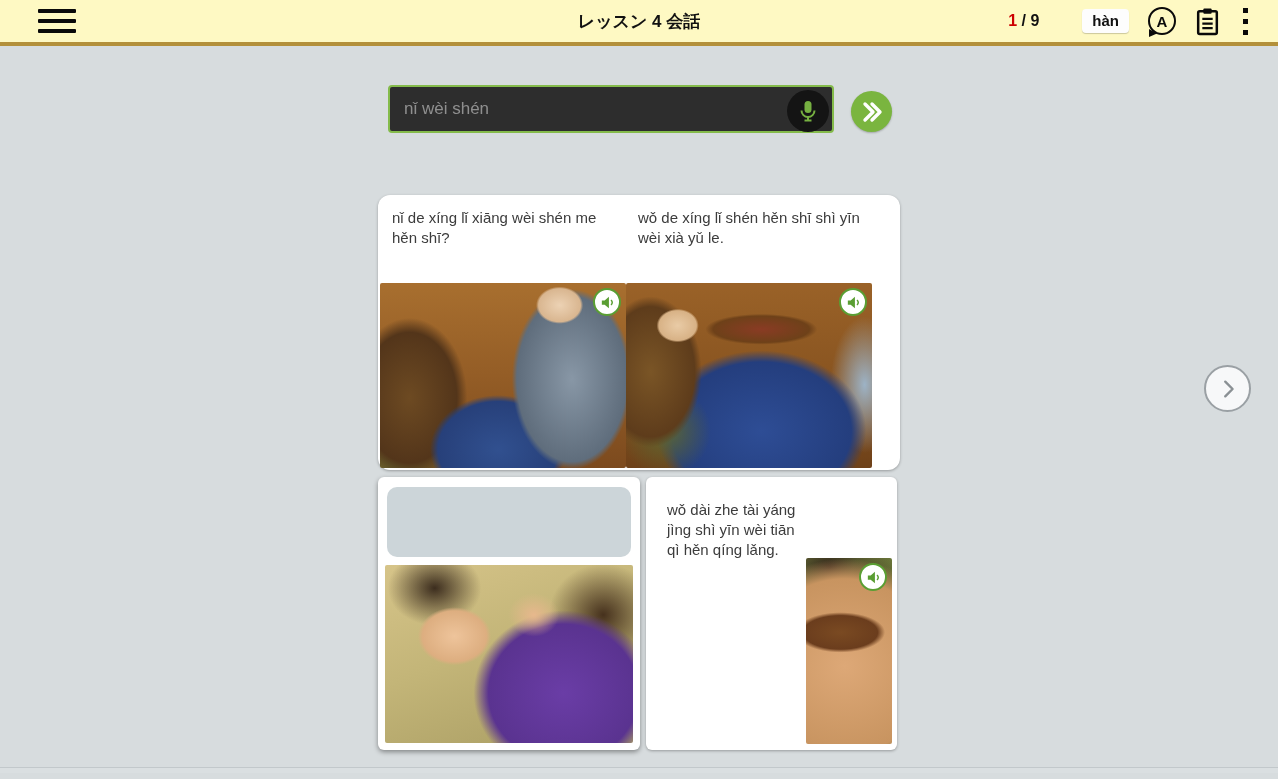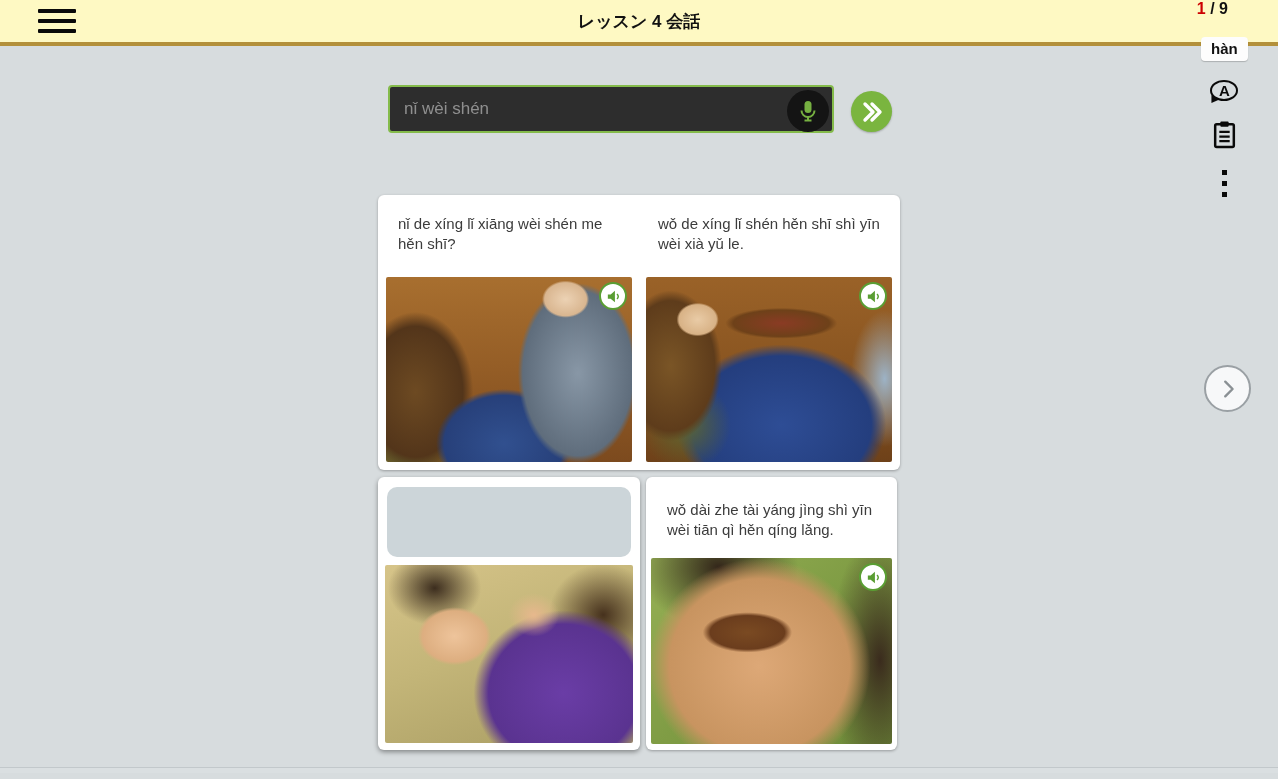--- a/index.html
+++ b/index.html
@@ -11,21 +11,21 @@
     position:absolute; top:0; left:0; width:100%; height:46px;
     background:#fef9c3; border-bottom:4px solid #b3903a;
     display:flex; align-items:center;
   }
   .hamburger { position:absolute; left:38px; top:9px; width:38px; height:26px; cursor:pointer; }
   .hamburger span { display:block; height:4px; background:#0a0a0a; border-radius:1px; margin-bottom:6px; }
   .header-title {
     position:absolute; left:0; right:0; text-align:center;
     font-size:17px; font-weight:bold; color:#111;
   }
-  .header-right { position:absolute; right:26px; top:0; height:42px; display:flex; align-items:center; gap:19px;flex-direction:column; }
+  .header-right { position:absolute; right:26px; top:0; height:42px; display:flex; align-items:center; gap:19px; }
   .page-counter { font-size:16px; font-weight:bold; color:#111; margin-right:24px; white-space:nowrap; }
   .page-counter .cur { color:#cc0000; }
   .han-badge {
     background:#fdfdfd; color:#111; border-radius:4px;
     padding:3px 10px; font-size:15px; font-weight:bold; line-height:18px;
     box-shadow:0 1px 1px rgba(0,0,0,0.2);
   }
   .circle-a {
     position:relative; width:28px; height:28px; border:2.5px solid #0a0a0a; border-radius:50%;
     display:flex; align-items:center; justify-content:center;
@@ -58,32 +58,32 @@
   }
   .send-btn {
     position:absolute; left:851px; top:91px; width:41px; height:41px; border-radius:50%;
     background:#7ab53f; display:flex; align-items:center; justify-content:center; cursor:pointer;
     box-shadow:0 1px 2px rgba(0,0,0,0.25);
   }
 
   
   .panel-row1 {
     position:absolute; left:378px; top:195px; width:522px; height:275px;
-    background:#ffffff; border-radius:6px; box-shadow:0 1px 3px rgba(0,0,0,0.3);
-    padding:8px; display:flex; gap:14px;
+    background:#ffffff; border-radius:12px; box-shadow:0 1px 3px rgba(0,0,0,0.3);
+    padding:2px; display:flex; gap:0;
   }
   .panel-col { width:246px; display:flex; flex-direction:column; }
   .card-text { padding:11px 2px 0 12px; font-size:15px; line-height:20px; color:#3c3c3c; }
   .photo { position:relative; width:100%; height:185px; margin-top:auto; border-radius:2px; overflow:hidden; }
 
   .card { position:absolute; background:#ffffff; border-radius:6px; box-shadow:0 1px 3px rgba(0,0,0,0.3); }
   .card-answer { left:378px; top:477px; width:262px; height:273px; padding:7px; box-shadow:0 2px 5px rgba(0,0,0,0.4); display:flex; flex-direction:column; }
   .answer-slot { height:72px; margin:3px 2px 8px 2px; background:#ccd5d9; border-radius:10px; cursor:pointer; }
   .card-answer .photo { height:183px; margin-top:auto; }
-  .card-right2 { left:646px; top:477px; width:251px; height:273px; padding:6px 5px; display:flex; flex-direction:column; }
+  .card-right2 { left:646px; top:477px; width:251px; height:273px; padding:6px 5px; display:flex; flex-direction:row; }
   .card-right2 .card-text { padding:17px 6px 0 16px; }
   .card-right2 .photo { height:186px; }
 
   
   .speaker {
     position:absolute; top:5px; right:5px; width:28px; height:28px; border-radius:50%;
     background:#ffffff; border:2px solid #5a9e33;
     display:flex; align-items:center; justify-content:center; cursor:pointer;
   }
 

